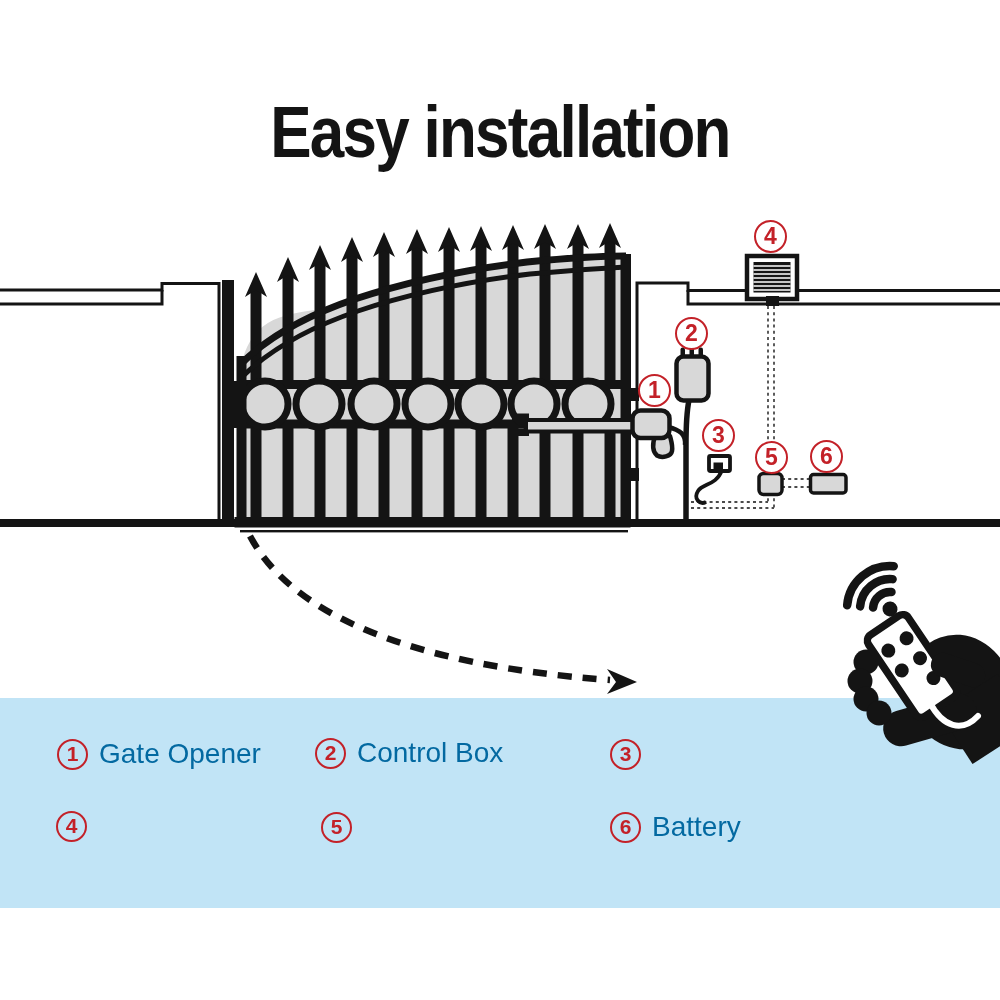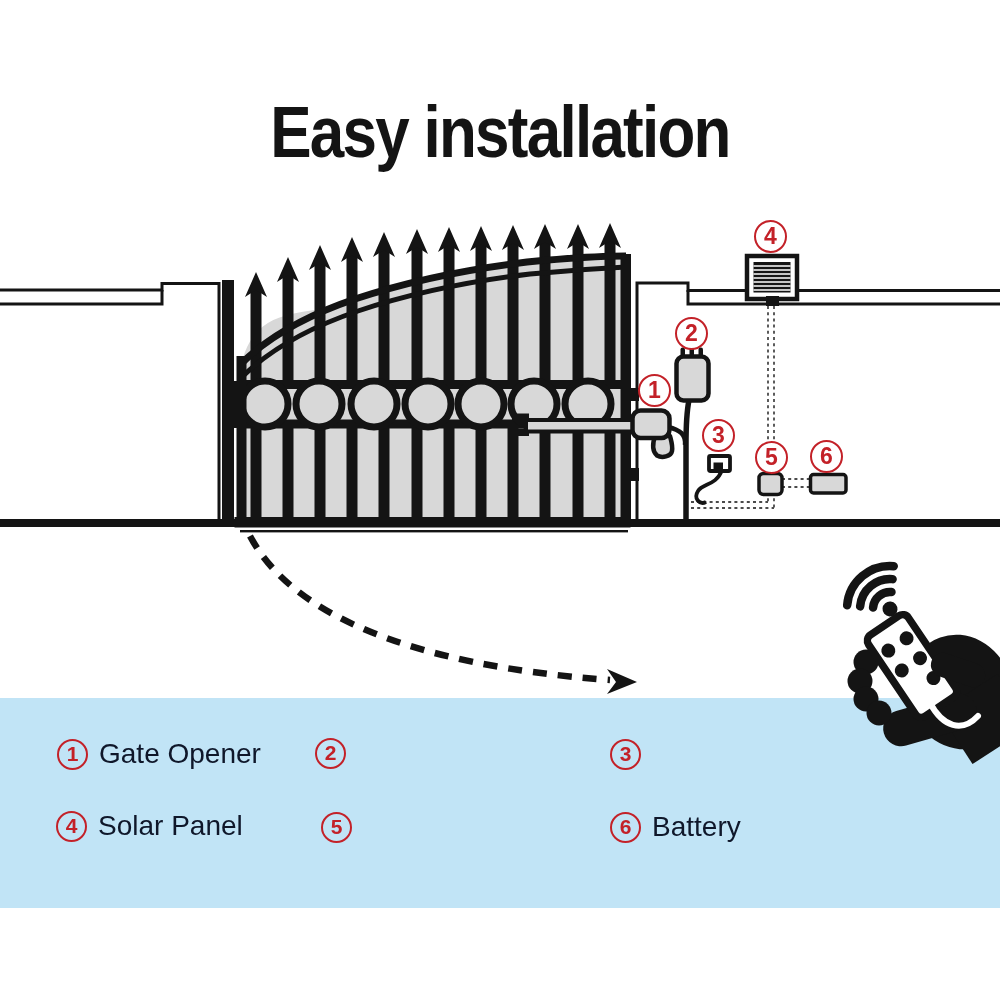--- a/index.html
+++ b/index.html
@@ -45,21 +45,21 @@
   
   .legend-item{
     position:absolute;z-index:3;display:flex;align-items:center;gap:11px;height:32px;
   }
   .num-circle{
     width:31px;height:31px;border-radius:50%;border:2.5px solid var(--accent-red);
     color:var(--accent-red);font-size:21px;font-weight:bold;
     display:inline-flex;align-items:center;justify-content:center;box-sizing:border-box;
     flex:0 0 31px;
   }
-  .legend-label{font-size:28px;color:#0f172a;white-space:nowrap;}
+  .legend-label{font-size:28px;color:#0369a1;white-space:nowrap;}
 </style>
 </head>
 <body>
 
 <div class="page">
 
   <h1 class="page-title">Easy installation</h1>
 
   <div class="legend-band"></div>
 
@@ -213,27 +213,27 @@
   <div class="co" style="left:810px;top:440px;">
       <span>6</span>
     </div>
 
   <div class="legend-item" style="left:57px;top:738px;">
     <span class="num-circle">1</span>
     <span class="legend-label">Gate Opener</span>
   </div>
   <div class="legend-item" style="left:315px;top:737px;">
     <span class="num-circle">2</span>
+    <span class="legend-label">Control Box</span>
   </div>
   <div class="legend-item" style="left:610px;top:738px;">
     <span class="num-circle">3</span>
   </div>
   <div class="legend-item" style="left:56px;top:810px;">
     <span class="num-circle">4</span>
-    <span class="legend-label">Solar Panel</span>
   </div>
   <div class="legend-item" style="left:321px;top:811px;">
     <span class="num-circle">5</span>
   </div>
   <div class="legend-item" style="left:610px;top:811px;">
     <span class="num-circle">6</span>
     <span class="legend-label">Battery</span>
   </div>
 
 </div>

